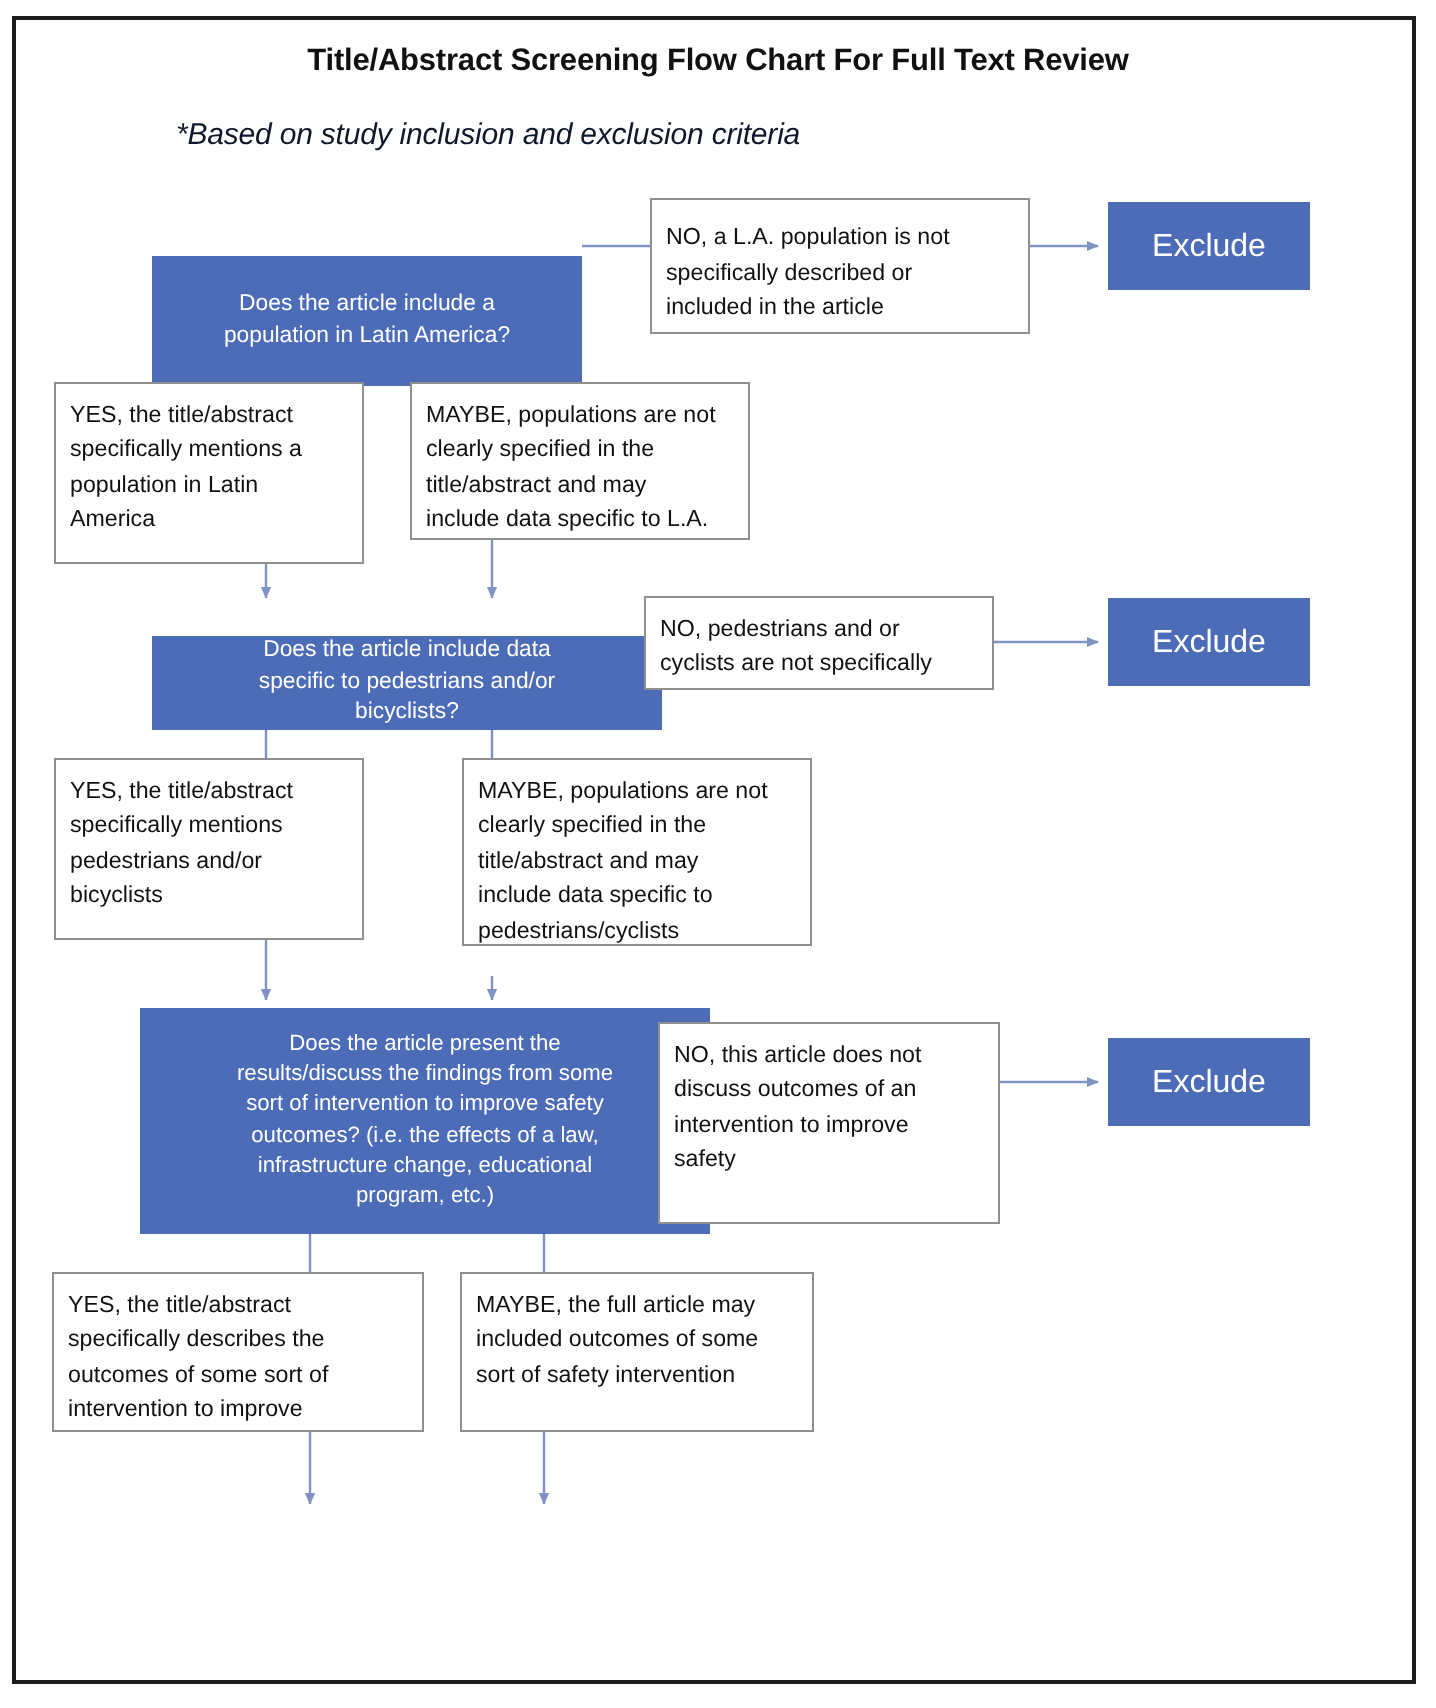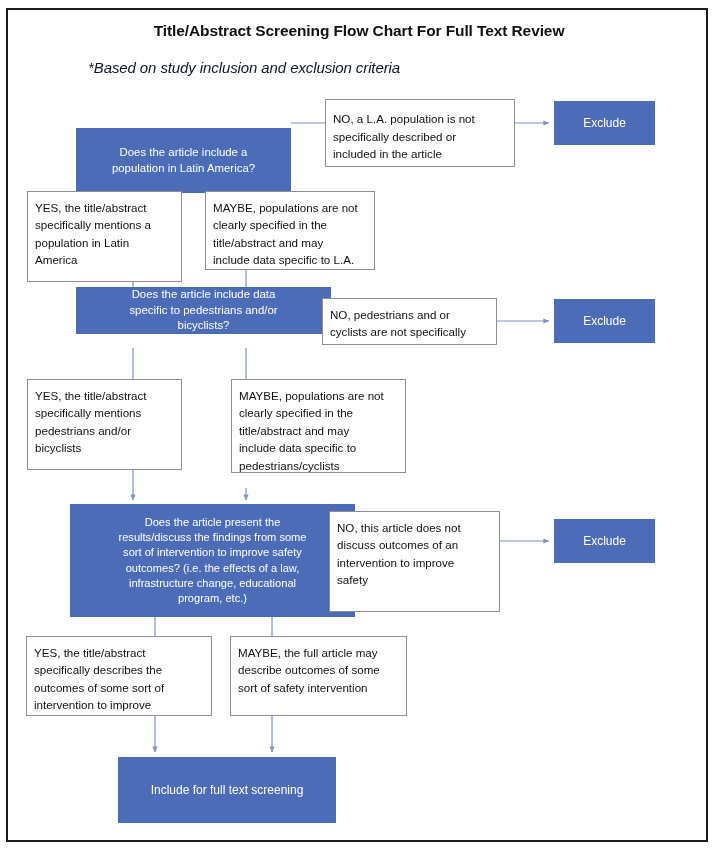--- a/index.html
+++ b/index.html
@@ -79,21 +79,21 @@
     font-size: 11.1px;
     line-height: 15.2px;
     padding: 0 5px;
   }
   .white-text {
     font-size: 11.6px;
     line-height: 17.4px;
     padding: 7px 7px 0 7px;
   }
   .exclude-text {
-    font-size: 12px;
+    font-size: 16px;
     line-height: 15px;
   }
   svg#wires {
     position: absolute;
     left: 0; top: 0;
     width: 718px; height: 854px;
     pointer-events: none;
   }
 </style>
 </head>
@@ -166,21 +166,21 @@
 America</span>
     </div>
 
     <div class="node node-white" style="left:205px; top:191px; width:170px; height:79px;">
       <span class="node-text white-text">MAYBE, populations are not
 clearly specified in the
 title/abstract and may
 include data specific to L.A.</span>
     </div>
 
-    <div class="node node-blue" style="left:76px; top:287px; width:255px; height:47px;">
+    <div class="node node-blue" style="left:76px; top:318px; width:255px; height:47px;">
       <span class="node-text blue-text">Does the article include data
 specific to pedestrians and/or
 bicyclists?</span>
     </div>
 
     <div class="node node-white" style="left:322px; top:298px; width:175px; height:47px;">
       <span class="node-text white-text">NO, pedestrians and or
 cyclists are not specifically
 describe in the article</span>
     </div>
@@ -227,22 +227,19 @@
     <div class="node node-white" style="left:26px; top:636px; width:186px; height:80px;">
       <span class="node-text white-text">YES, the title/abstract
 specifically describes the
 outcomes of some sort of
 intervention to improve
 safety</span>
     </div>
 
     <div class="node node-white" style="left:230px; top:636px; width:177px; height:80px;">
       <span class="node-text white-text">MAYBE, the full article may
-describe outcomes of some
+included outcomes of some
 sort of safety intervention</span>
     </div>
 
-    <div class="node node-blue" style="left:118px; top:757px; width:218px; height:66px;">
-      <span class="node-text exclude-text">Include for full text screening</span>
-    </div>
 
   </div>
 </div>
 
 </body></html>

